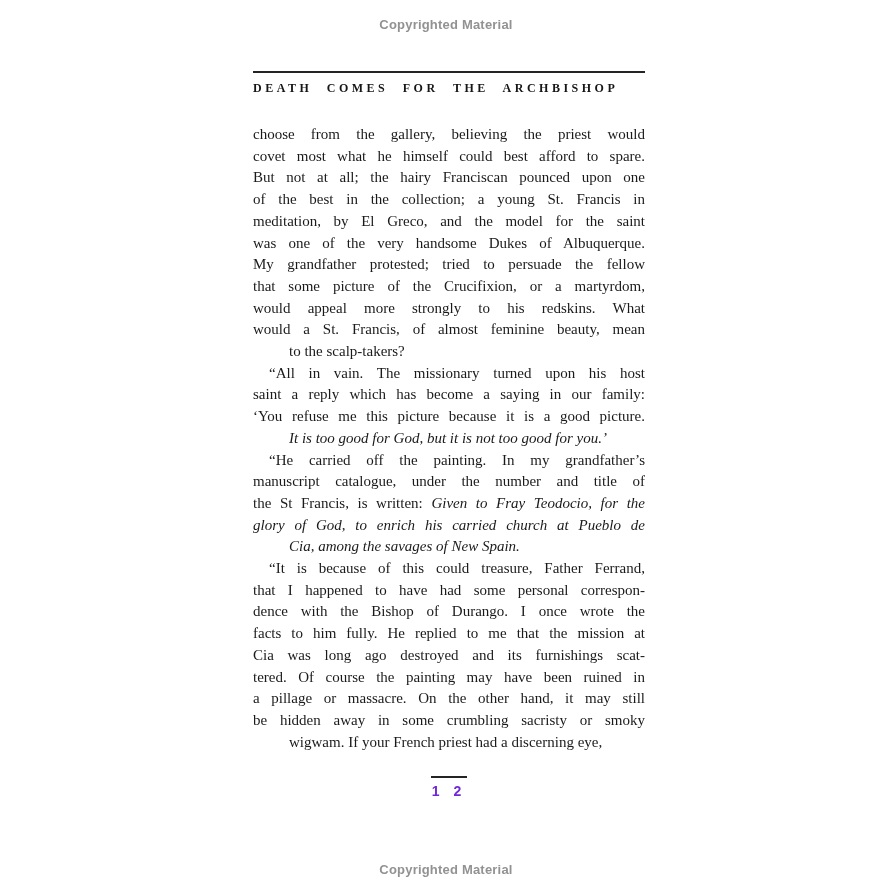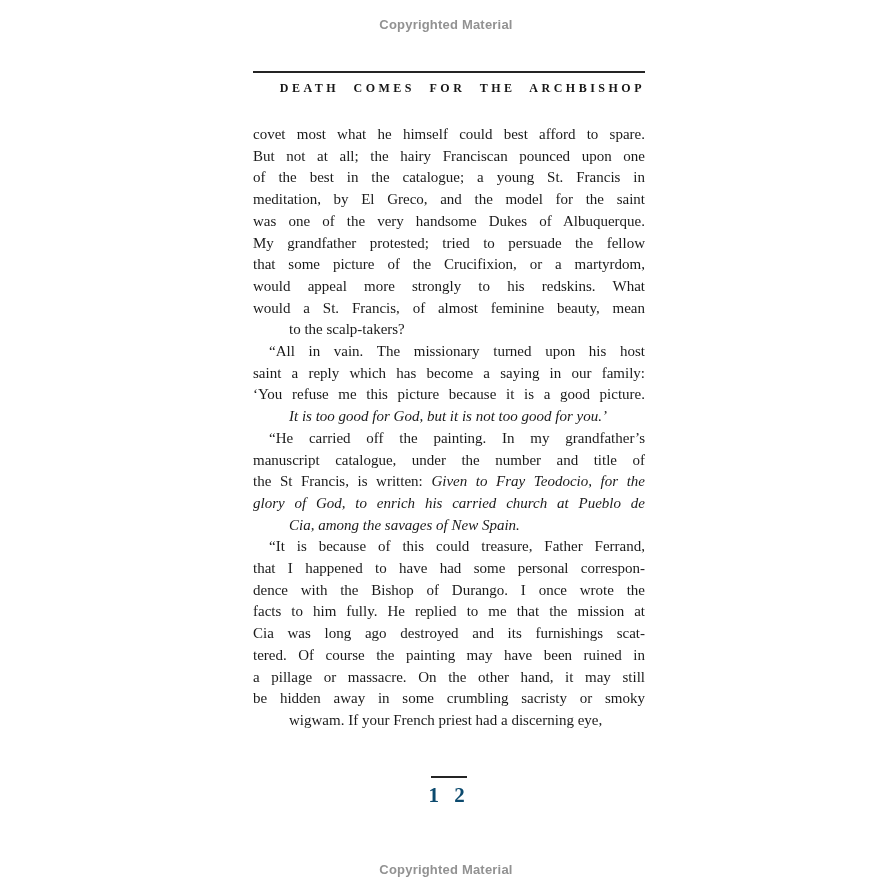--- a/index.html
+++ b/index.html
@@ -30,21 +30,21 @@
     top: 71px;
     left: 253px;
     width: 392px;
   }
   .header-rule {
     height: 0;
     border-top: 2px solid #242424;
     margin-bottom: 8px;
   }
   .header-title {
-    text-align: right;
+    text-align: left;
     font-family: "Liberation Serif", serif;
     font-weight: bold;
     font-size: 12px;
     letter-spacing: 3.5px;
     word-spacing: 8px;
     color: #161616;
     white-space: nowrap;
   }
 
   .body-text {
@@ -73,44 +73,45 @@
     width: 392px;
     text-align: center;
   }
   .footer-rule {
     width: 36px;
     height: 0;
     border-top: 2px solid #242424;
     margin: 0 auto 5px auto;
   }
   .page-number {
-    font-family: Liberation Serif, serif;
+    font-family: Liberation Sans, sans-serif;
     font-weight: bold;
-    font-size: 21px;
+    font-size: 14px;
     letter-spacing: 5px;
-    color: #0c4a6e;
+    color: #6d28d9;
   }
 </style>
 </head>
 <body>
 
 <div class="page">
 
   <div class="copyright top">Copyrighted Material</div>
 
   <div class="running-header">
     <div class="header-rule"></div>
     <div class="header-title">DEATH COMES FOR THE ARCHBISHOP</div>
   </div>
 
   <div class="body-text">
       <div class="para">
+        <div class="line"><span>choose from the gallery, believing the priest would</span></div>
         <div class="line"><span>covet most what he himself could best afford to spare.</span></div>
         <div class="line"><span>But not at all; the hairy Franciscan pounced upon one</span></div>
-        <div class="line"><span>of the best in the catalogue; a young St. Francis in</span></div>
+        <div class="line"><span>of the best in the collection; a young St. Francis in</span></div>
         <div class="line"><span>meditation, by El Greco, and the model for the saint</span></div>
         <div class="line"><span>was one of the very handsome Dukes of Albuquerque.</span></div>
         <div class="line"><span>My grandfather protested; tried to persuade the fellow</span></div>
         <div class="line"><span>that some picture of the Crucifixion, or a martyrdom,</span></div>
         <div class="line"><span>would appeal more strongly to his redskins. What</span></div>
         <div class="line"><span>would a St. Francis, of almost feminine beauty, mean</span></div>
         <div class="line last"><span>to the scalp-takers?</span></div>
       </div>
       <div class="para">
         <div class="line indent"><span>“All in vain. The missionary turned upon his host</span></div>

